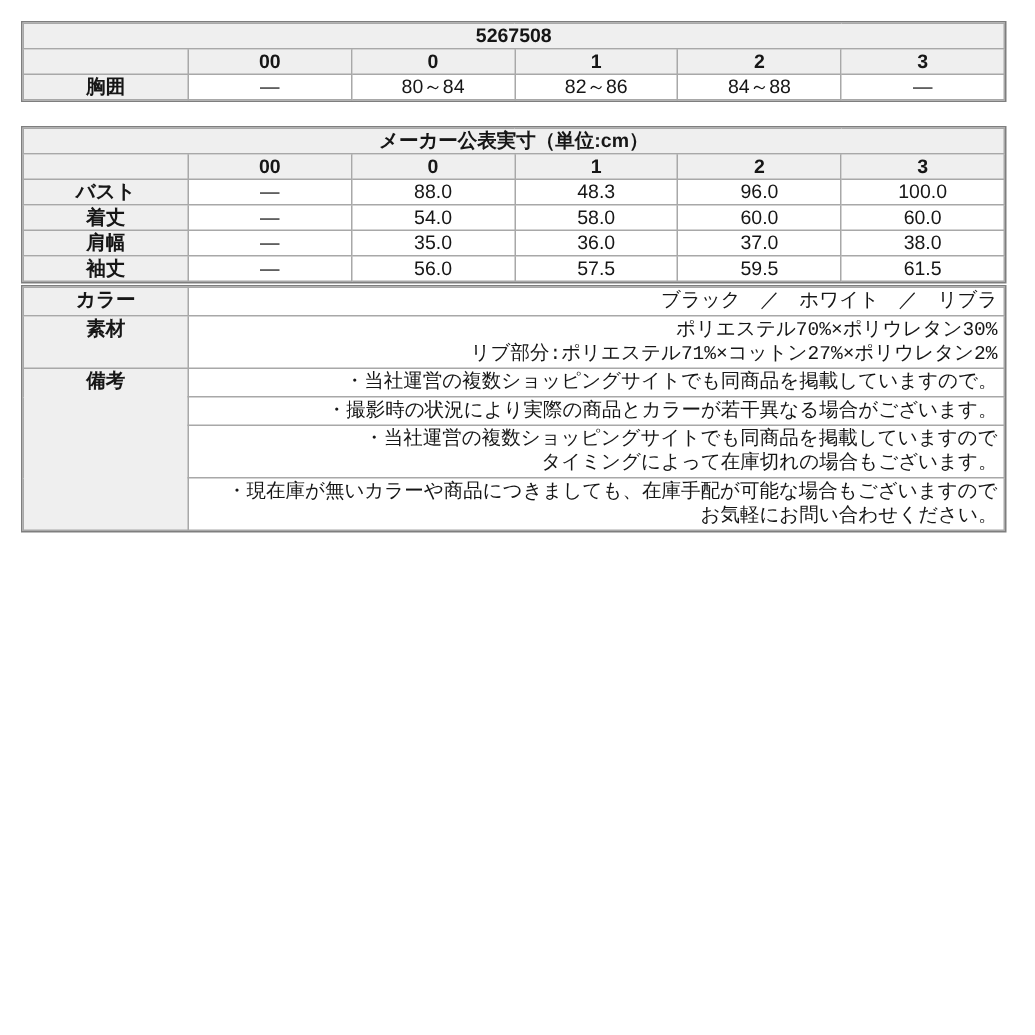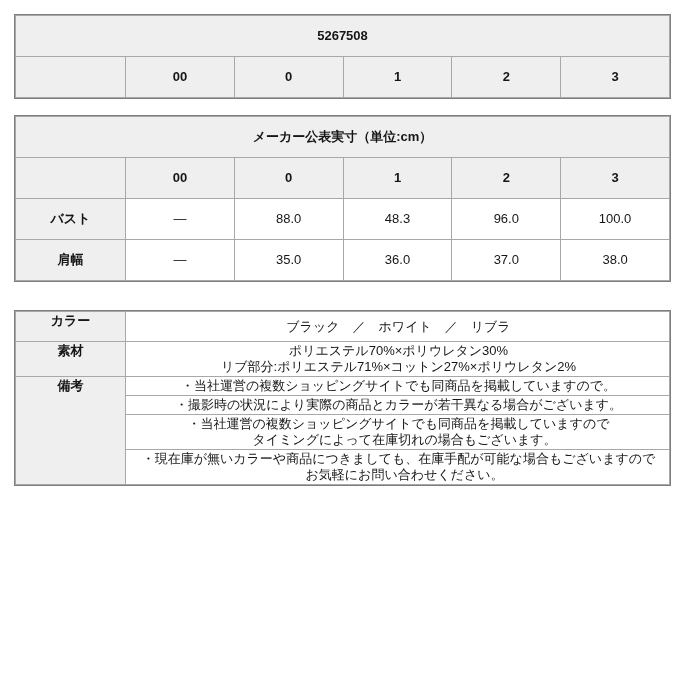--- a/index.html
+++ b/index.html
@@ -18,44 +18,44 @@
     overflow: hidden;
   }
   .tbl-wrap {
     width: 655px;
     margin-left: 14px;
     border: 1px solid #7e7e7e;
     background: #ffffff;
   }
   .t1 { margin-top: 14px; }
   .t2 { margin-top: 16px; }
-  .t3 { margin-top: 28px; }
+  .t3 { margin-top: 1px; font-family: Liberation Mono, monospace; }
   table {
     border-collapse: collapse;
     table-layout: fixed;
     width: 100%;
     font-size: 13px;
     line-height: 16px;
   }
   col.c-label { width: 110px; }
   td {
     border: 1px solid #a8a8a8;
     height: 16px;
-    padding: 12px 2px;
+    padding: 0 2px;
     text-align: center;
     vertical-align: middle;
     white-space: nowrap;
     overflow: hidden;
   }
   td.hd { background: #efefef; }
   .bold { font-weight: bold; }
   .t3 td { white-space: normal; }
   .t3 td.hd { vertical-align: top; padding-top: 1px; }
   .t3 td.lft {
-    text-align: center;
+    text-align: right;
     padding: 1px 4px 1px 6px;
   }
   .t3 .cont { padding-left: 12px; }
 </style>
 </head>
 <body>
 
 <div class="page">
 
   <div class="tbl-wrap t1">
@@ -73,20 +73,28 @@
           <td colspan="6" class="hd bold">5267508</td>
         </tr>
         <tr>
           <td class="hd"></td>
           <td class="hd bold">00</td>
           <td class="hd bold">0</td>
           <td class="hd bold">1</td>
           <td class="hd bold">2</td>
           <td class="hd bold">3</td>
         </tr>
+        <tr>
+          <td class="hd bold">胸囲</td>
+          <td>—</td>
+          <td>80～84</td>
+          <td>82～86</td>
+          <td>84～88</td>
+          <td>—</td>
+        </tr>
       </tbody>
     </table>
   </div>
 
   <div class="tbl-wrap t2">
     <table>
       <colgroup>
           <col class="c-label">
           <col>
           <col>
@@ -108,27 +116,43 @@
         </tr>
         <tr>
           <td class="hd bold">バスト</td>
           <td>—</td>
           <td>88.0</td>
           <td>48.3</td>
           <td>96.0</td>
           <td>100.0</td>
         </tr>
         <tr>
+          <td class="hd bold">着丈</td>
+          <td>—</td>
+          <td>54.0</td>
+          <td>58.0</td>
+          <td>60.0</td>
+          <td>60.0</td>
+        </tr>
+        <tr>
           <td class="hd bold">肩幅</td>
           <td>—</td>
           <td>35.0</td>
           <td>36.0</td>
           <td>37.0</td>
           <td>38.0</td>
         </tr>
+        <tr>
+          <td class="hd bold">袖丈</td>
+          <td>—</td>
+          <td>56.0</td>
+          <td>57.5</td>
+          <td>59.5</td>
+          <td>61.5</td>
+        </tr>
       </tbody>
     </table>
   </div>
 
   <div class="tbl-wrap t3">
     <table>
       <colgroup>
           <col class="c-label">
           <col>
         </colgroup>

